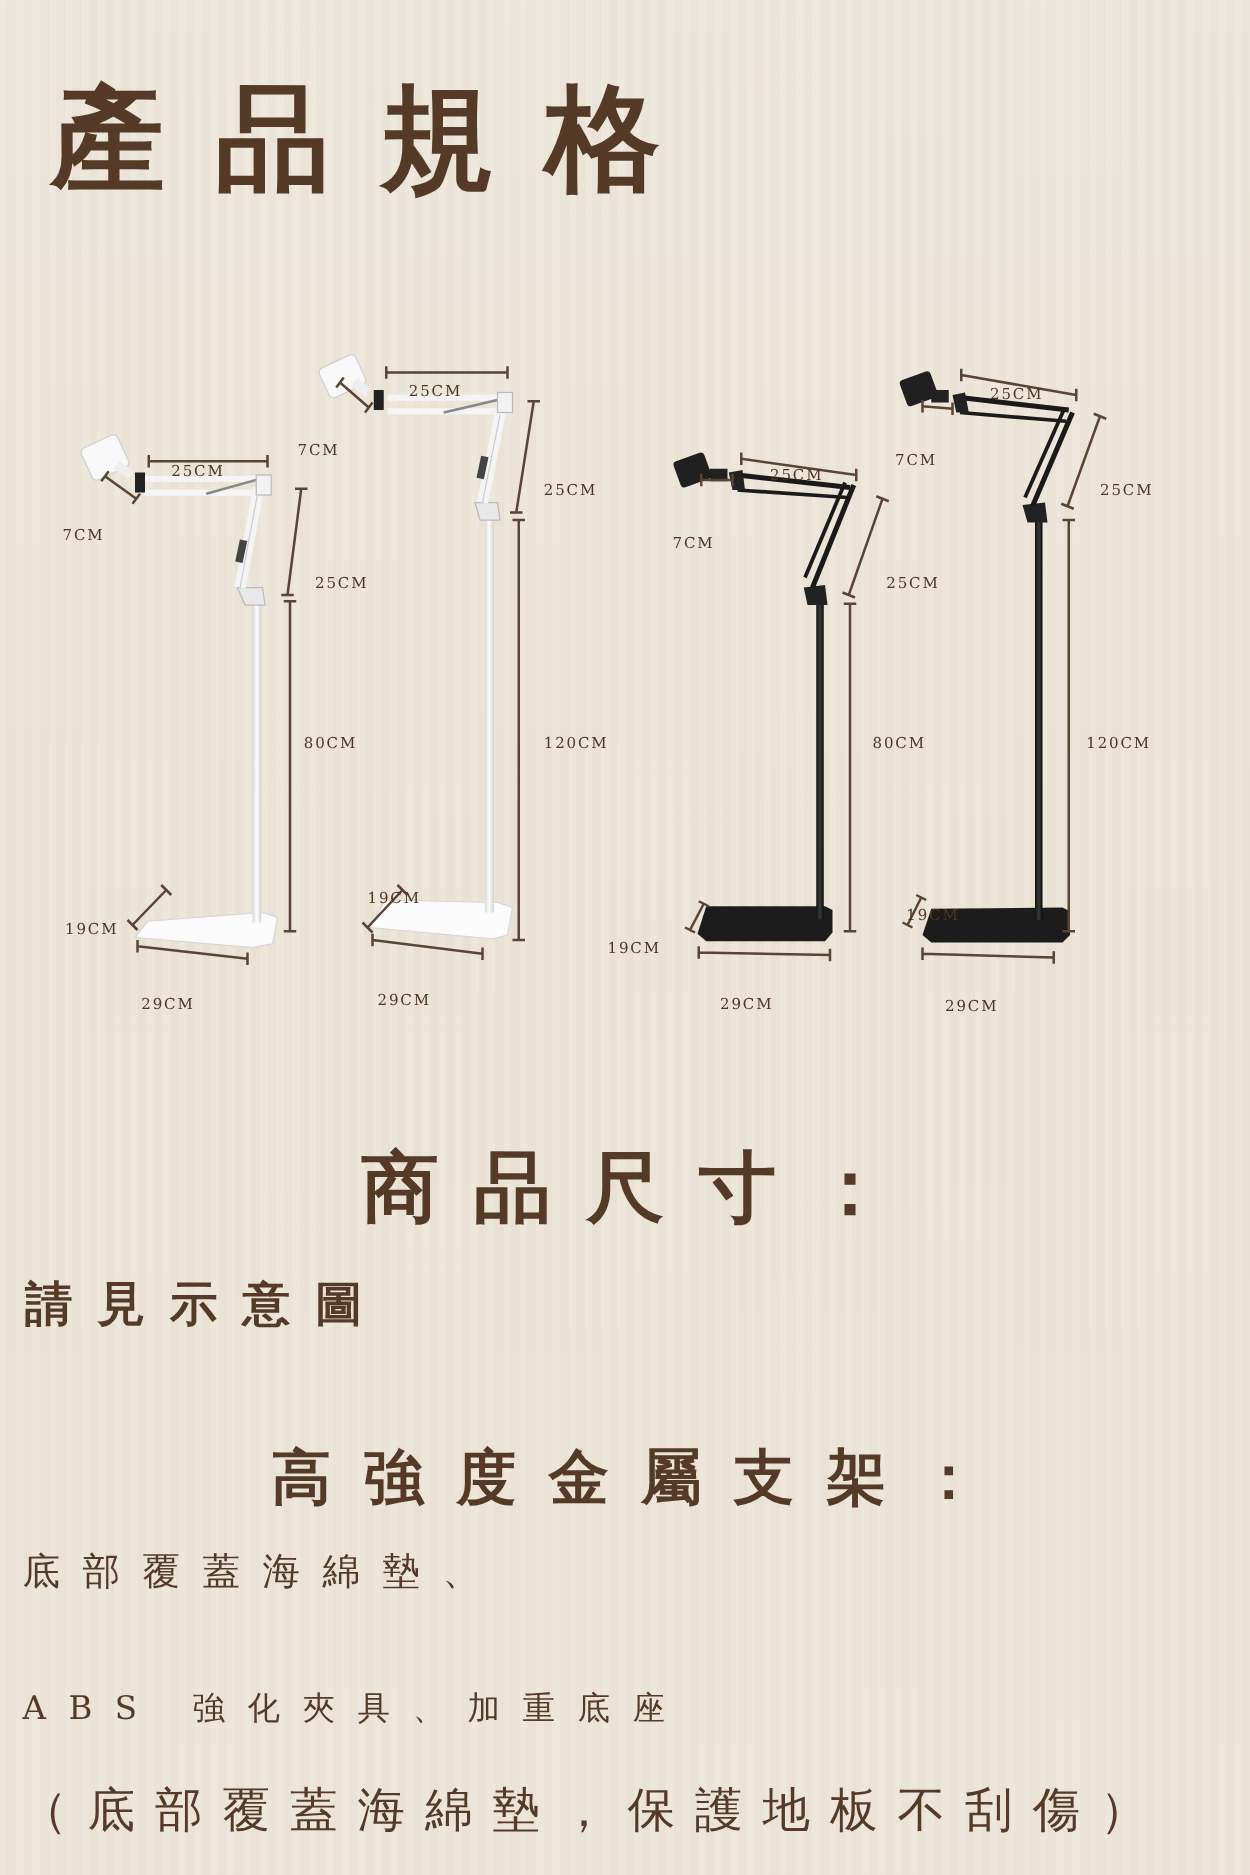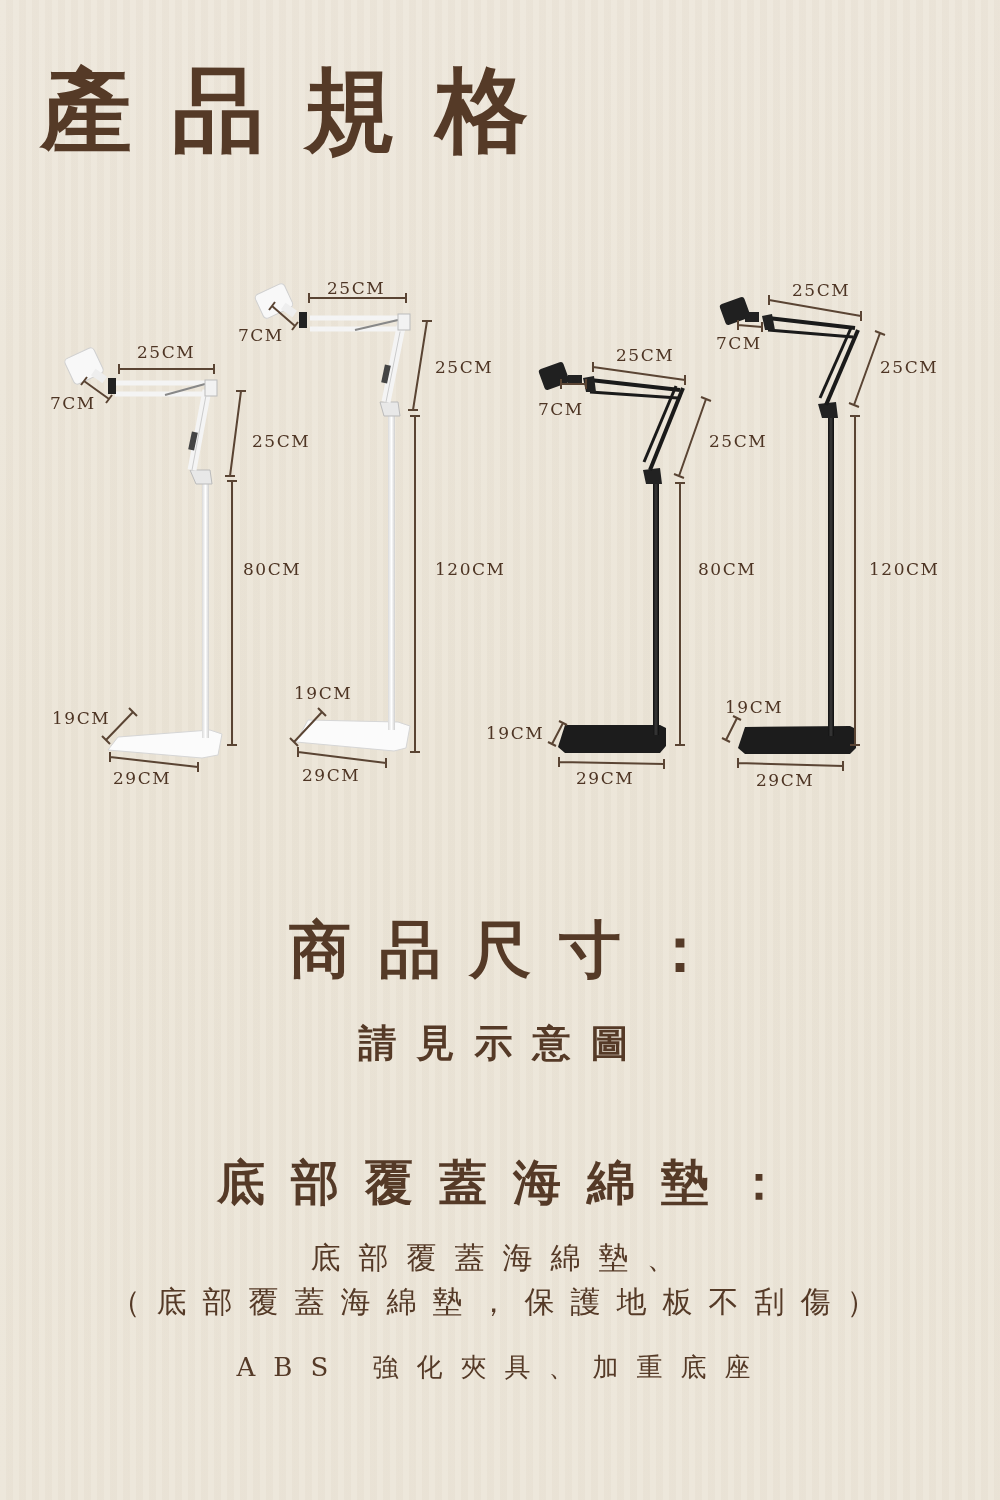--- a/index.html
+++ b/index.html
@@ -17,28 +17,28 @@
   }
   .title {
     position: absolute; left: 0; width: 1000px; top: 55px;
     font-size: 92px; font-weight: bold;
     letter-spacing: 40px; text-indent: 40px; line-height: 110px;
     color: #553a27;
   }
   .diagram { position: absolute; left: 0; top: 260px; width: 1000px; height: 560px; }
   .dim {
     position: absolute; font-family: "DejaVu Serif", "Liberation Serif", serif;
-    font-size: 17px; letter-spacing: 1.5px; color: #4e3524; white-space: nowrap;
+    font-size: 12px; letter-spacing: 1.5px; color: #4e3524; white-space: nowrap; margin-top: 28px;
   }
   .h2 {
     position: absolute; left: 0; width: 1000px; text-align: center;
     font-weight: bold; color: #553a27;
   }
   .line {
-    position: absolute; left: 0; width: 987px; text-align: center;
+    position: absolute; left: 0; width: 987px; 
     color: #553a27;
   }
 </style>
 </head>
 <body>
 
 <div class="bgstripes"></div>
 
 <div class="title">產品規格</div>
 
@@ -172,16 +172,16 @@
   <div class="dim" style="left:716px;top:73px">7CM</div>
   <div class="dim" style="left:880px;top:97px">25CM</div>
   <div class="dim" style="left:869px;top:299px">120CM</div>
   <div class="dim" style="left:725px;top:437px">19CM</div>
   <div class="dim" style="left:756px;top:510px">29CM</div>
 </div>
 
 <div class="h2" style="top:912px;font-size:62px;letter-spacing:28px;text-indent:28px;line-height:76px">商品尺寸：</div>
 <div class="line" style="top:1018px;font-size:38px;letter-spacing:20px;text-indent:20px;line-height:50px;font-weight:bold">請見示意圖</div>
 
-<div class="h2" style="top:1150px;font-size:48px;letter-spacing:26px;text-indent:26px;line-height:64px">底部覆蓋海綿墊：</div>
+<div class="h2" style="top:1150px;font-size:48px;letter-spacing:26px;text-indent:26px;line-height:64px">高強度金屬支架：</div>
 <div class="line" style="top:1236px;font-size:30px;letter-spacing:18px;text-indent:18px;line-height:44px">底部覆蓋海綿墊、</div>
 <div class="line" style="top:1345px;font-size:26px;letter-spacing:18px;text-indent:18px;line-height:44px">ABS 強化夾具、加重底座</div>
-<div class="line" style="top:1280px;font-size:30px;letter-spacing:16px;text-indent:16px;line-height:44px">（底部覆蓋海綿墊，保護地板不刮傷）</div>
+<div class="line" style="top:1426px;font-size:38px;letter-spacing:16px;text-indent:16px;line-height:44px">（底部覆蓋海綿墊，保護地板不刮傷）</div>
 
 </body></html>

